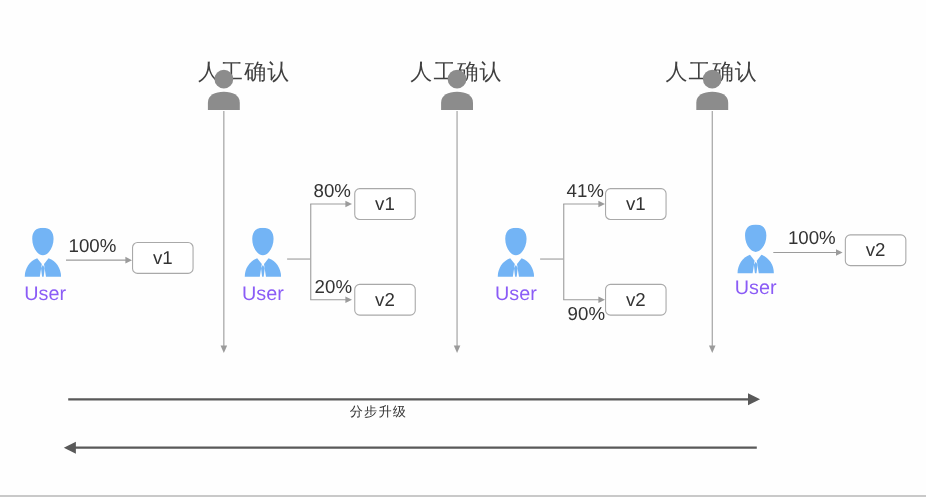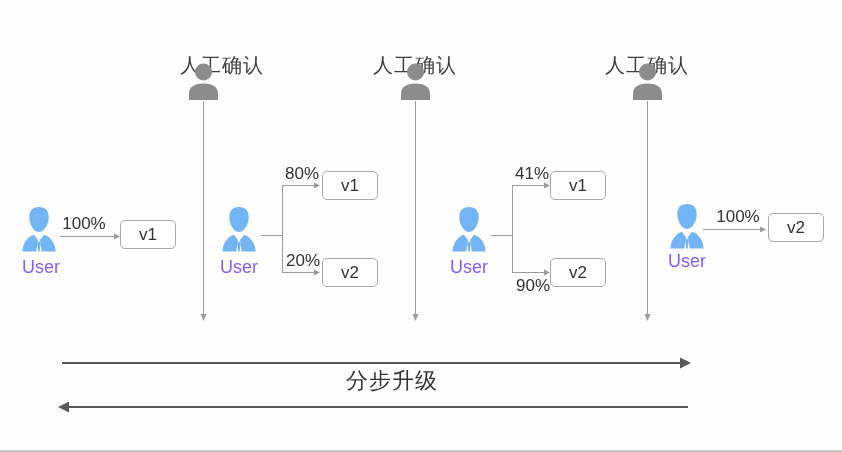--- a/index.html
+++ b/index.html
@@ -27,21 +27,21 @@
   .vbox{
     box-sizing:border-box;
     background:#fff;
     border:1px solid #a9a9a9;
     border-radius:5px;
     font-size:17px;color:#333;
     text-align:center;
     width:56px;height:29px;line-height:27px;
   }
   .bottom-label{
-    font-size:22px;color:#333;text-align:right;letter-spacing:1px;
+    font-size:12px;color:#333;text-align:left;letter-spacing:1px;
   }
   .watermark{
     font-size:19px;color:#bcbcbc;text-align:right;
     text-shadow:0 1px 0 #ffffff;
   }
   svg{display:block;}
 </style>
 </head>
 <body>
 

